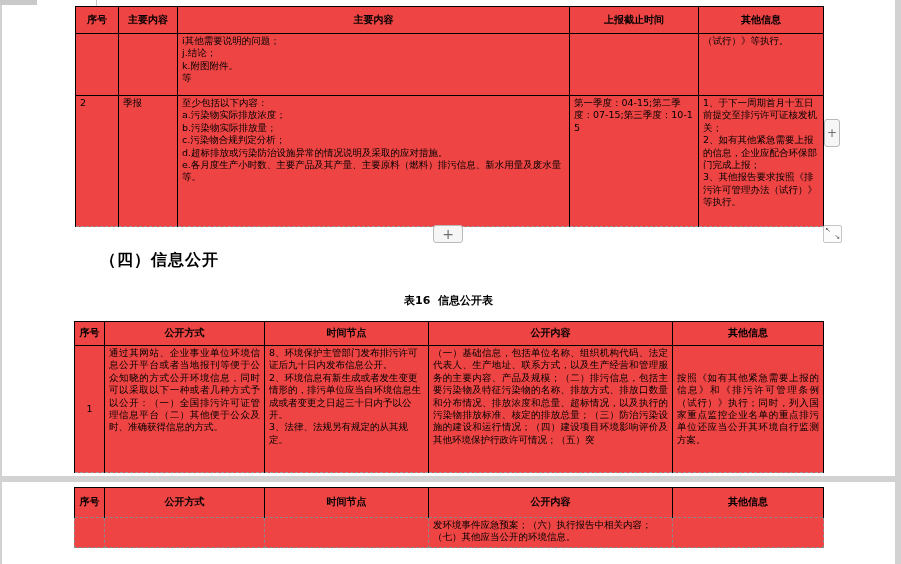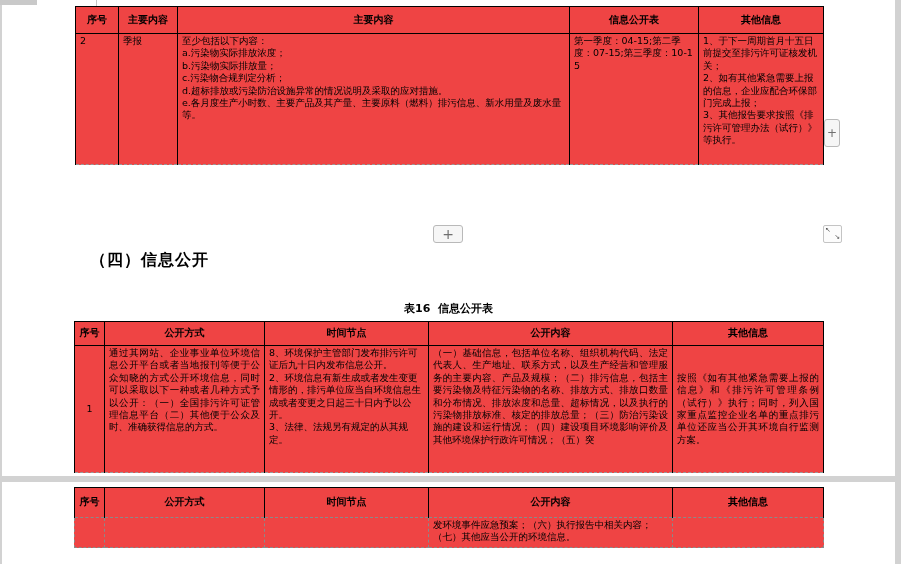--- a/index.html
+++ b/index.html
@@ -46,25 +46,25 @@
   #t2 tr.r1 td{border-bottom:1px dashed #999;}
 
   
   #t3{left:74px;top:487px;width:749px;}
   #t3 tr.hdr{height:30px;}
   #t3 tr.r1{height:30px;}
   #t3 tr.hdr th{border-bottom:1px dashed #8a8a8a;}
   #t3 tr.r1 td{border:1px dashed #8a8a8a;margin-top:36px;}
 
   .section-heading{
-    position:absolute;left:90px;top:250px;
+    position:absolute;left:100px;top:250px;
     font-size:16px;font-weight:bold;letter-spacing:1px;
   }
   .table-caption{
-    position:absolute;left:74px;top:301px;width:749px;
+    position:absolute;left:74px;top:293px;width:749px;
     text-align:center;font-size:11px;font-weight:bold;white-space:pre;
   }
 
   .ctl{
     position:absolute;box-sizing:border-box;
     background:#f6f6f6;border:1px solid #b9b9b9;border-radius:3px;
     color:#6f6f6f;display:flex;align-items:center;justify-content:center;
     z-index:5;cursor:pointer;
   }
   #add-row-btn{left:433px;top:225px;width:30px;height:18px;font-size:14px;line-height:14px;}
@@ -91,25 +91,35 @@
       <col style="width:59px">
       <col style="width:392px">
     <col style="width:129px">
       <col style="width:125px">
   </colgroup>
   <thead>
     <tr class="hdr">
       <th>序号</th>
       <th>主要内容</th>
       <th>主要内容</th>
-      <th>信息公开表</th>
+      <th>上报截止时间</th>
       <th>其他信息</th>
     </tr>
   </thead>
   <tbody>
+    <tr class="rA">
+      <td></td>
+      <td></td>
+      <td class="pre">i其他需要说明的问题；
+j.结论；
+k.附图附件。
+等</td>
+      <td></td>
+      <td class="pre">（试行）》等执行。</td>
+    </tr>
     <tr class="rB">
       <td>2</td>
       <td>季报</td>
       <td class="pre">至少包括以下内容：
 a.污染物实际排放浓度；
 b.污染物实际排放量；
 c.污染物合规判定分析；
 d.超标排放或污染防治设施异常的情况说明及采取的应对措施。
 e.各月度生产小时数、主要产品及其产量、主要原料（燃料）排污信息、新水用量及废水量等。</td>
       <td class="pre">第一季度：04-15;第二季度：07-15;第三季度：10-15</td>

